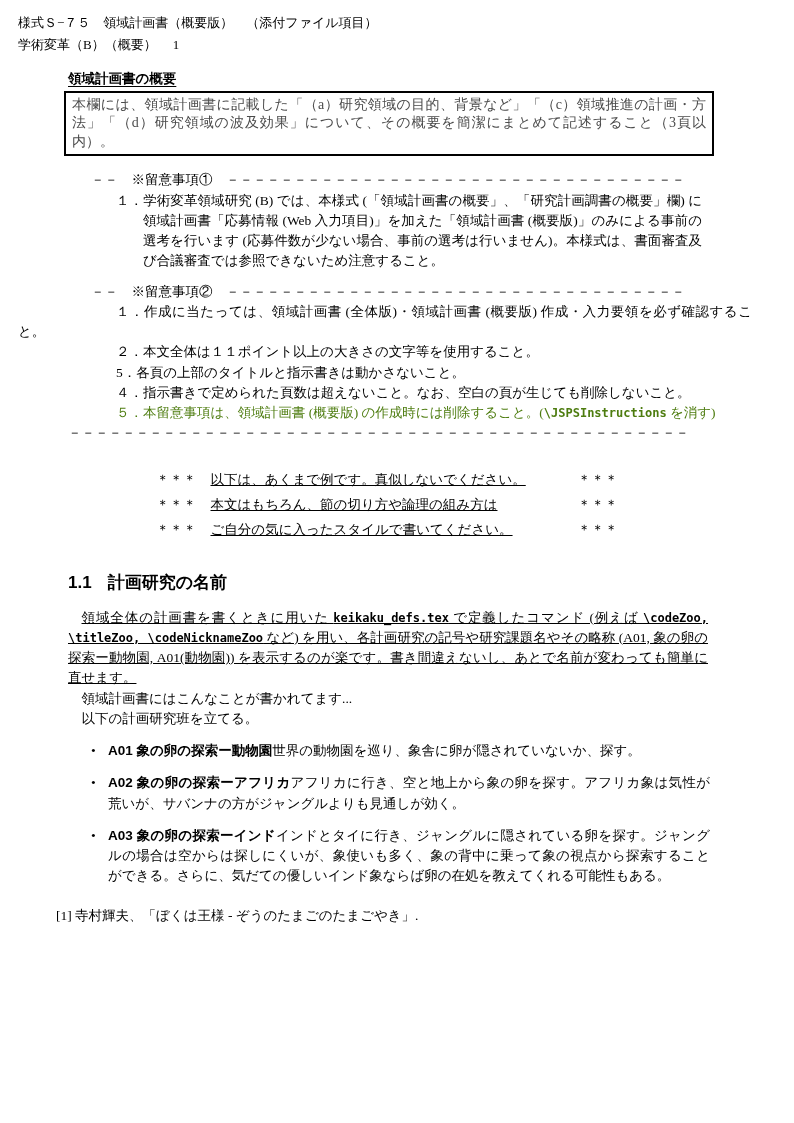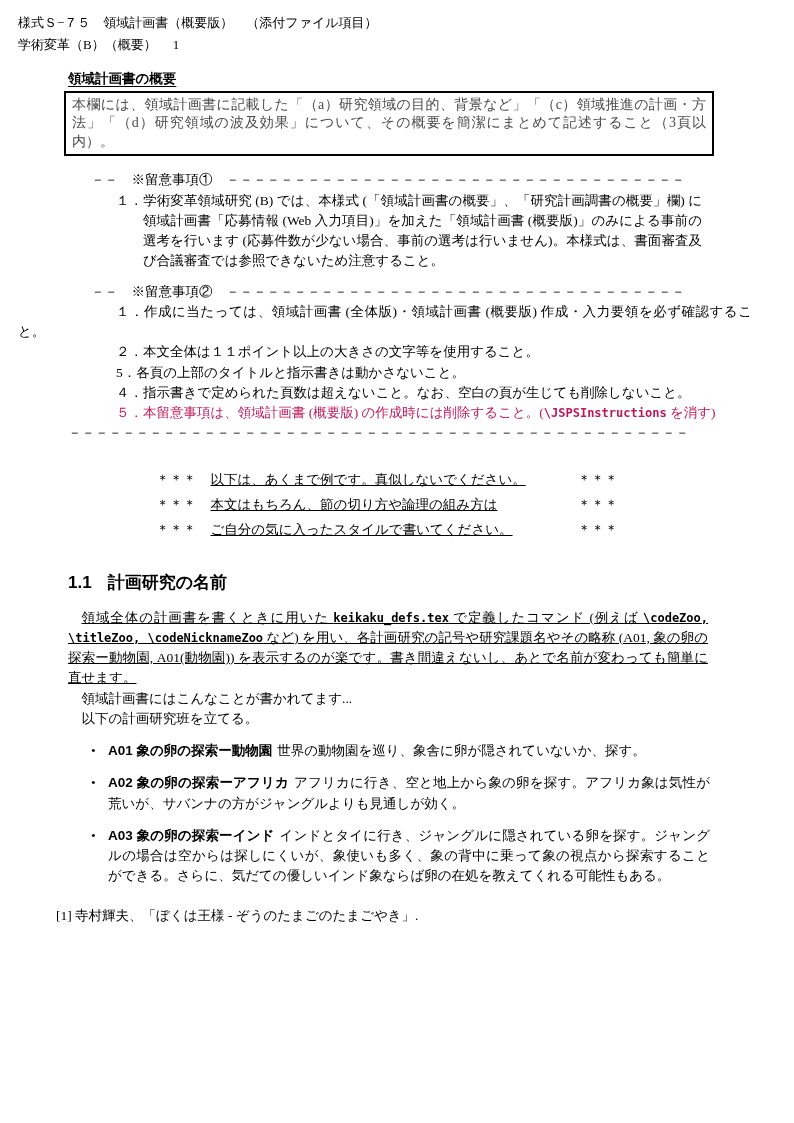--- a/index.html
+++ b/index.html
@@ -39,21 +39,21 @@
   .rule  { white-space: nowrap; overflow: hidden; }
 
   .notice1 { margin: 14px 50px 0 73px; }
   .notice1 .item { margin: 0 0 0 25px; padding-left: 2em; text-indent: -2em; text-align: justify; }
 
   .notice2 { margin-top: 10px; }
   .notice2 .rule-top { margin-left: 73px; }
   .notice2 .item { margin: 0; text-indent: 98px; text-align: justify; }
   .notice2 .rule-bottom { margin-left: 50px; }
 
-  .red { color: #be185d; }
+  .red { color: #4d7c0f; }
   .mono {
     font-family: "DejaVu Sans Mono", "Liberation Mono", monospace;
     font-weight: bold; font-size: 12px;
   }
 
   .stars { margin: 24px 0 0 138px; width: 462px; font-size: 13.5px; }
   .stars .row { display: flex; line-height: 1.85; }
   .stars .txt { margin-left: 14px; text-decoration: underline; }
   .star-r { margin-left: auto; }
 
@@ -69,21 +69,21 @@
   .mt14 { margin-top: 14px; text-decoration: underline; }
 
   .blist { margin: 12px 42px 0 73px; }
   .bitem {
     position: relative; padding-left: 17px; margin-top: 12px;
     font-size: 13.5px; line-height: 1.5; text-align: justify;
   }
   .bullet { position: absolute; left: 0; top: 0; }
   .blabel {
     font-family: "Liberation Sans", "DejaVu Sans", sans-serif;
-    font-weight: bold; margin-right: 5px;
+    font-weight: bold; 
   }
 
   .refs-title { margin: 36px 0 0 64px; font-size: 13.5px; }
   .ref-item { margin: 20px 44px 0 38px; font-size: 13.5px; }
   p { margin: 0; }
 </style>
 </head>
 <body>
 
 <div class="page">

